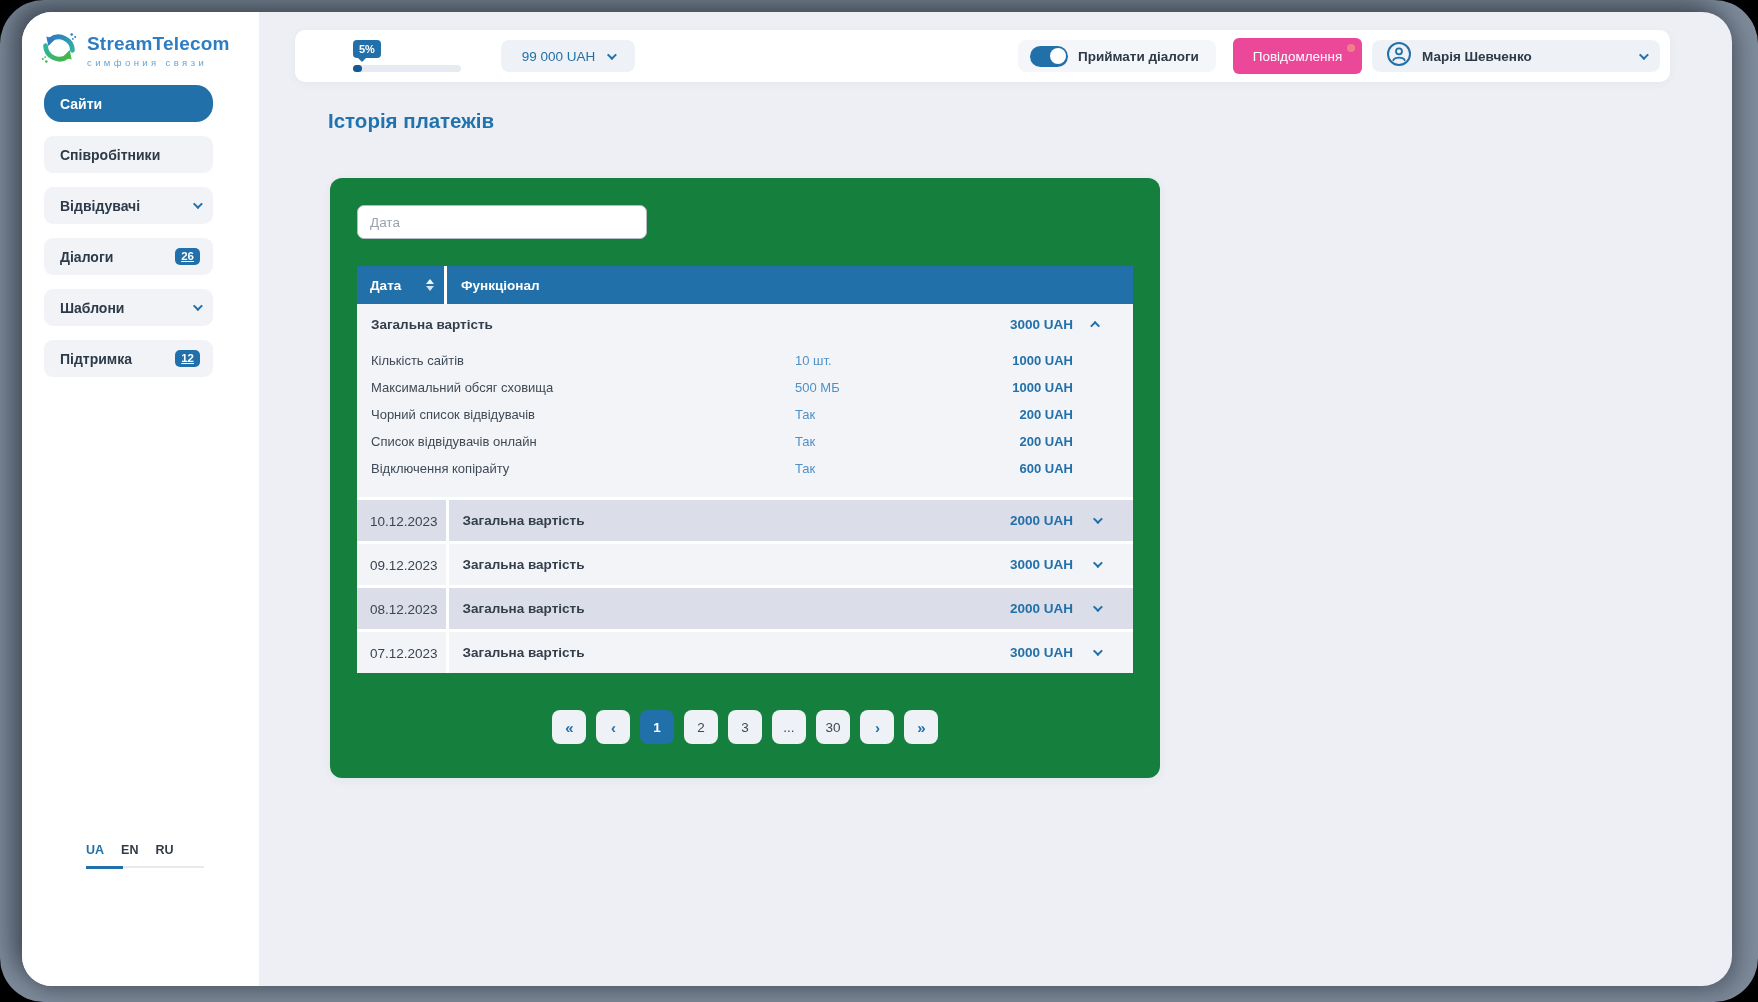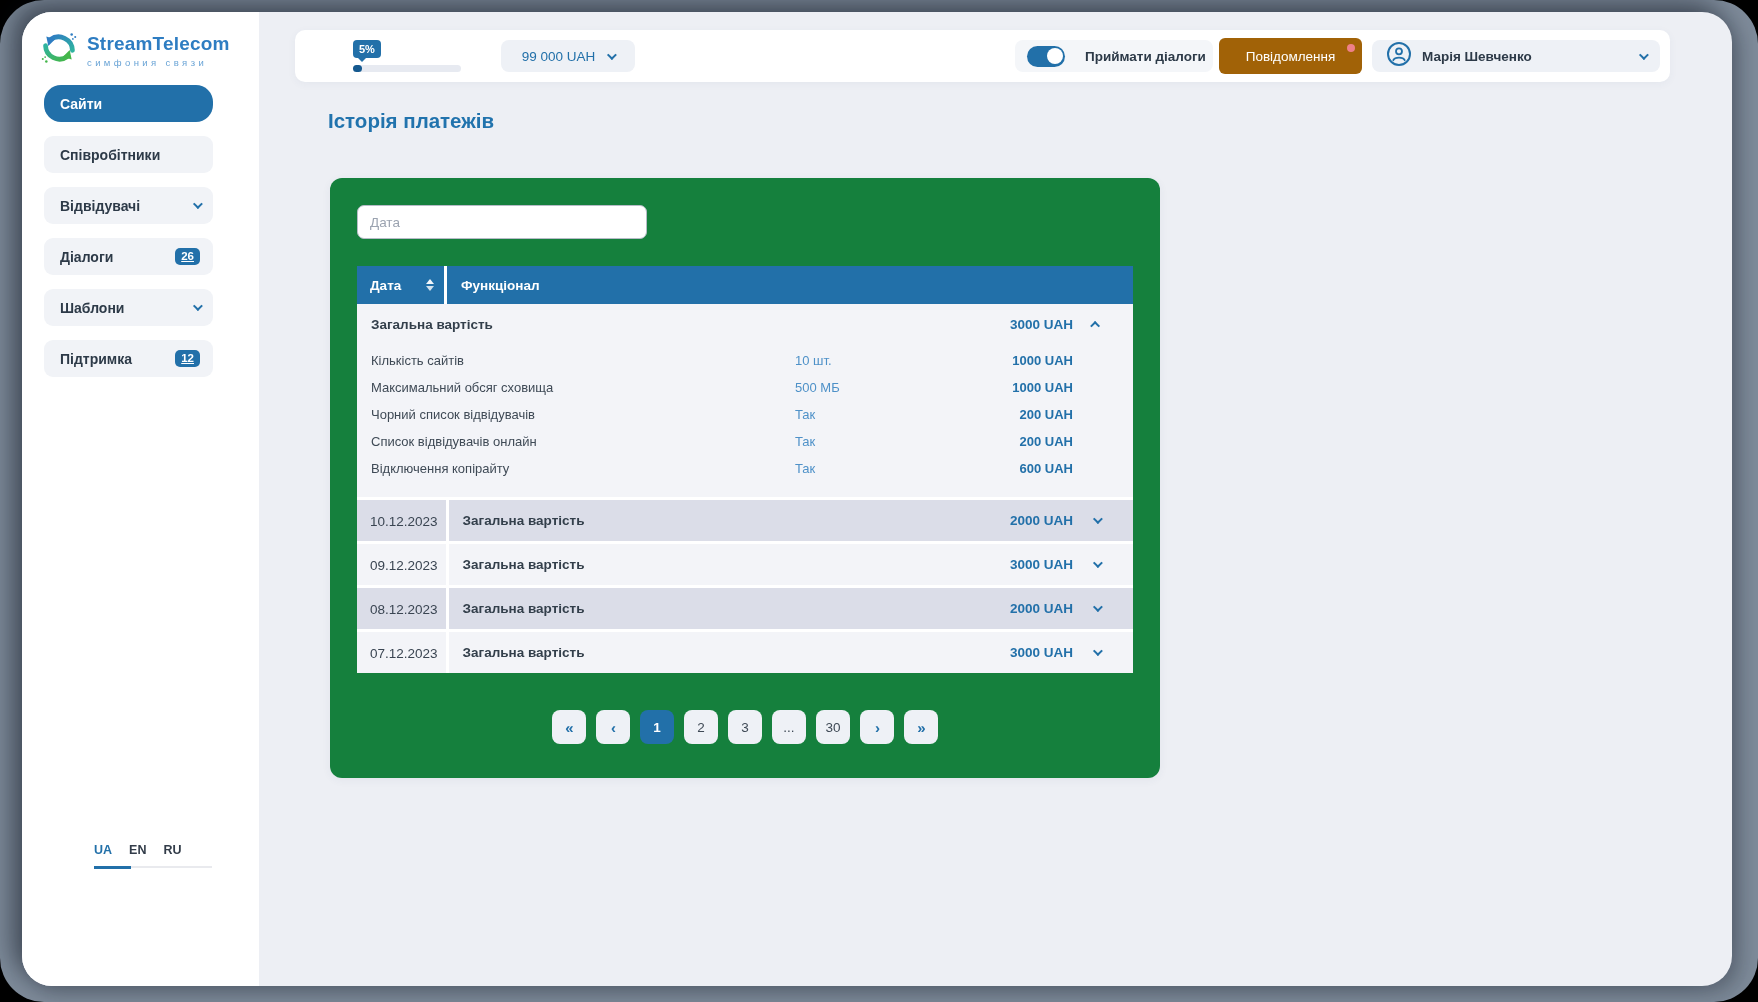--- a/index.html
+++ b/index.html
@@ -15,21 +15,21 @@
   .logo { display:flex; align-items:center; gap:9px; padding:17px 0 0 18px; }
   .logo-text .brand { color:#2e7dc2; font-size:19px; font-weight:700; letter-spacing:.2px; }
   .logo-text .tagline { color:#6aa4d6; font-size:9.5px; letter-spacing:3.4px; margin-top:2px; }
   .nav { display:flex; flex-direction:column; gap:14px; padding:14px 46px 0 22px; }
   .nav-item { height:37px; border-radius:9px; background:#f1f3f7; display:flex; align-items:center;
               padding:0 13px 0 16px; color:#2d3a48; font-size:14px; font-weight:600; cursor:pointer; }
   .nav-item.active { background:#2270a9; color:#fff;border-radius:17px; }
   .nav-label { flex:1; }
   .nav-badge { background:#2270a9; color:#fff; font-size:11.5px; font-weight:700;
                border-radius:5px; padding:3px 6px; line-height:1;text-decoration:underline; }
-  .langs { position:absolute; left:72px; bottom:118px; width:120px; }
+  .langs { position:absolute; left:64px; bottom:118px; width:120px; }
   .lang-row { display:flex; gap:17px; }
   .lang { font-size:12.5px; font-weight:700; color:#323c49; cursor:pointer; }
   .lang.active { color:#2270a9; }
   .lang-underline { margin-top:9px; height:2px; background:#e9eaee; position:relative; width:118px; }
   .lang-underline-active { position:absolute; left:0; top:-0.5px; width:37px; height:3px; background:#2270a9; }
 
   
   .main { position:absolute; left:237px; top:0; right:0; bottom:0; }
 
   .topbar { position:absolute; left:36px; top:18px; width:1375px; height:52px; background:#fff;
@@ -40,28 +40,28 @@
           padding:3px 6px; border-radius:4px; position:relative; margin-bottom:7px; }
   .ptip::after { content:''; position:absolute; top:100%; left:5px; border:4px solid transparent;
                  border-top-color:#2270a9; }
   .ptrack { width:108px; height:7px; border-radius:4px; background:#e7eaf1; position:relative; }
   .pfill { position:absolute; left:0; top:0; width:9px; height:7px; border-radius:4px; background:#15598f; }
   .balance { margin-left:36px; width:134px; height:32px; background:#eef1f6; border-radius:8px;
              display:flex; align-items:center; justify-content:center; gap:12px; cursor:pointer; }
   .balance-amount { color:#2270a9; font-size:13.5px; font-weight:400; }
   .tb-spacer { flex:1; }
   .toggle-box { width:198px; height:32px; background:#f4f6f9; border-radius:8px; display:flex;
-                align-items:center; gap:20px; padding:0 12px; }
+                align-items:center; gap:10px; padding:0 12px; }
   .switch { width:38px; height:21px; border-radius:11px; background:#2270a9; position:relative;
             cursor:pointer; flex:0 0 auto; }
   .switch::after { content:''; position:absolute; right:2.5px; top:2.5px; width:16px; height:16px;
                    border-radius:50%; background:#fff; }
   .toggle-label { color:#2d3a48; font-size:13.5px; font-weight:700; white-space:nowrap; }
-  .notif { position:relative; margin-left:6px; width:143px; height:36px; border-radius:6px;
-           background:#a16207; color:#fff; font-size:13.5px; display:flex; align-items:center;
+  .notif { position:relative; margin-left:17px; width:129px; height:36px; border-radius:6px;
+           background:#ec4899; color:#fff; font-size:13.5px; display:flex; align-items:center;
            justify-content:center; cursor:pointer; }
   .notif-dot { position:absolute; top:6px; right:7px; width:8px; height:8px; border-radius:50%;
                background:#ef8089; }
   .userbox { margin-left:10px; width:288px; height:32px; background:#eef1f6; border-radius:8px;
              display:flex; align-items:center; gap:10px; padding:0 14px; cursor:pointer; }
   .username { color:#2d3a48; font-size:13.5px; font-weight:700; }
   .userbox .chev { margin-left:auto; }
 
   .page-title { position:absolute; left:69px; top:97px; color:#2173ad; font-size:20.5px; font-weight:700; }
 

